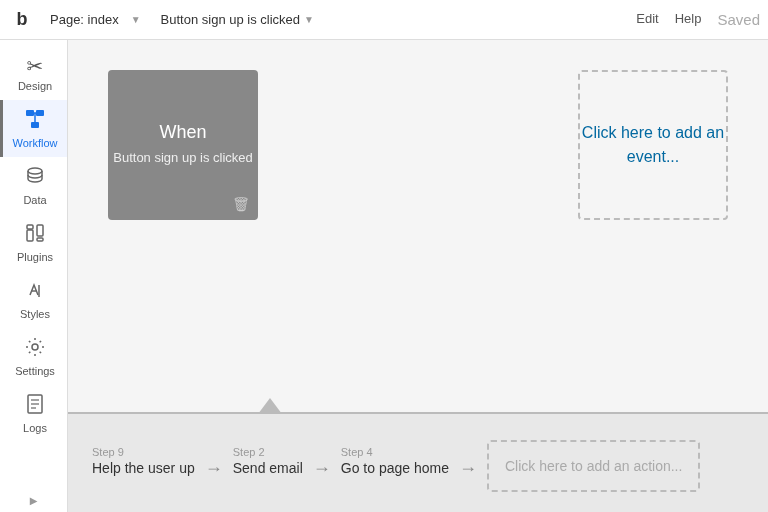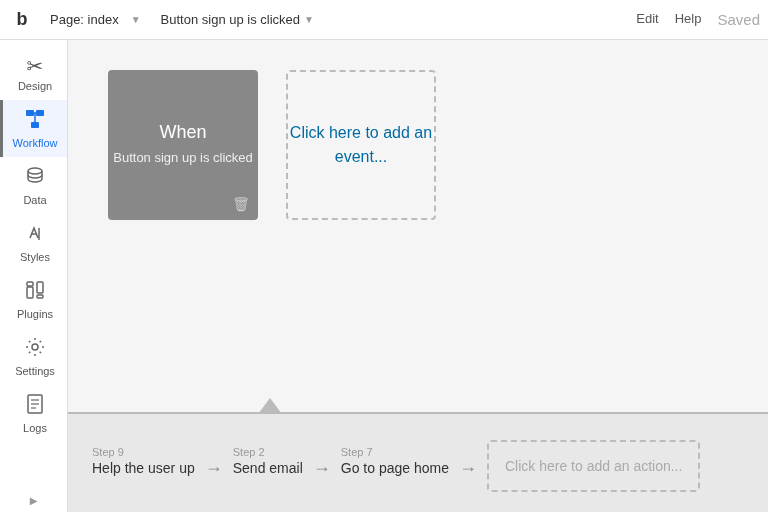--- a/index.html
+++ b/index.html
@@ -46,22 +46,22 @@
     }
     .sidebar-icon { font-size: 20px; line-height: 1; }
     .sidebar-label { font-size: 11px; }
     .sidebar-expand { width: 16px; height: 16px; display: flex; align-items: center; justify-content: center; font-size: 10px; color: #999; cursor: pointer; margin-top: auto; margin-bottom: 4px; }
 
     
     .canvas { flex: 1; background: #f5f5f5; display: flex; flex-direction: column; overflow: hidden; position: relative; }
 
     
     .trigger-area {
-      flex: 1; display: flex; align-items: flex-start; justify-content: flex-start;
-      padding: 30px 40px; gap: 28px; position: relative;
+      flex: 1; display: flex; align-items: flex-start; justify-content: space-between;
+      padding: 30px 40px; gap: 36px; position: relative;
     }
 
     .trigger-card {
       width: 150px; height: 150px; background: #888; border-radius: 4px;
       display: flex; flex-direction: column; align-items: center; justify-content: center;
       color: #fff; position: relative; cursor: pointer; flex-shrink: 0;
     }
     .trigger-card-when { font-size: 18px; font-weight: 400; margin-bottom: 6px; }
     .trigger-card-label { font-size: 13px; text-align: center; line-height: 1.4; color: #eee; }
     .trigger-card-delete {
@@ -150,38 +150,38 @@
           <path d="M4 6 v4 c0 1.66 3.13 3 7 3s7-1.34 7-3V6" fill="none" stroke="#666" stroke-width="1.5"></path>
           <path d="M4 10 v4 c0 1.66 3.13 3 7 3s7-1.34 7-3v-4" fill="none" stroke="#666" stroke-width="1.5"></path>
         </svg>
       </span>
       <span class="sidebar-label">Data</span>
     </div>
 
     <div class="sidebar-item">
       <span class="sidebar-icon">
         <svg width="22" height="22" viewBox="0 0 22 22">
-          <path d="M6 16 L10 6 L14 16" stroke="#666" stroke-width="1.5" fill="none"></path>
-          <line x1="7.5" y1="12" x2="12.5" y2="12" stroke="#666" stroke-width="1.5"></line>
-          <line x1="15" y1="6" x2="15" y2="18" stroke="#666" stroke-width="1.5"></line>
-        </svg>
-      </span>
-      <span class="sidebar-label">Styles</span>
-    </div>
-
-    <div class="sidebar-item">
-      <span class="sidebar-icon">
-        <svg width="22" height="22" viewBox="0 0 22 22">
           <rect x="3" y="8" width="6" height="11" rx="1" fill="none" stroke="#666" stroke-width="1.5"></rect>
           <rect x="3" y="3" width="6" height="4" rx="1" fill="none" stroke="#666" stroke-width="1.5"></rect>
           <rect x="13" y="3" width="6" height="11" rx="1" fill="none" stroke="#666" stroke-width="1.5"></rect>
           <rect x="13" y="16" width="6" height="3" rx="1" fill="none" stroke="#666" stroke-width="1.5"></rect>
         </svg>
       </span>
       <span class="sidebar-label">Plugins</span>
+    </div>
+
+    <div class="sidebar-item">
+      <span class="sidebar-icon">
+        <svg width="22" height="22" viewBox="0 0 22 22">
+          <path d="M6 16 L10 6 L14 16" stroke="#666" stroke-width="1.5" fill="none"></path>
+          <line x1="7.5" y1="12" x2="12.5" y2="12" stroke="#666" stroke-width="1.5"></line>
+          <line x1="15" y1="6" x2="15" y2="18" stroke="#666" stroke-width="1.5"></line>
+        </svg>
+      </span>
+      <span class="sidebar-label">Styles</span>
     </div>
 
     <div class="sidebar-item">
       <span class="sidebar-icon">
         <svg width="22" height="22" viewBox="0 0 22 22">
           <circle cx="11" cy="11" r="3" fill="none" stroke="#666" stroke-width="1.5"></circle>
           <path d="M11 2 v2 M11 18 v2 M2 11 h2 M18 11 h2 M4.93 4.93 l1.41 1.41 M15.66 15.66 l1.41 1.41 M4.93 17.07 l1.41-1.41 M15.66 6.34 l1.41-1.41" stroke="#666" stroke-width="1.5"></path>
         </svg>
       </span>
       <span class="sidebar-label">Settings</span>
@@ -226,21 +226,21 @@
         </div>
         <span class="step-arrow">→</span>
 
         <div class="step-block">
           <span class="step-label">Step 2</span>
           <span class="step-name">Send email</span>
         </div>
         <span class="step-arrow">→</span>
 
         <div class="step-block">
-          <span class="step-label">Step 7</span>
+          <span class="step-label">Step 4</span>
           <span class="step-name">Go to page home</span>
         </div>
         <span class="step-arrow">→</span>
 
         <div class="add-action-card">
           <span>Click here to add an action...</span>
         </div>
       </div>
     </div>
   </div>

